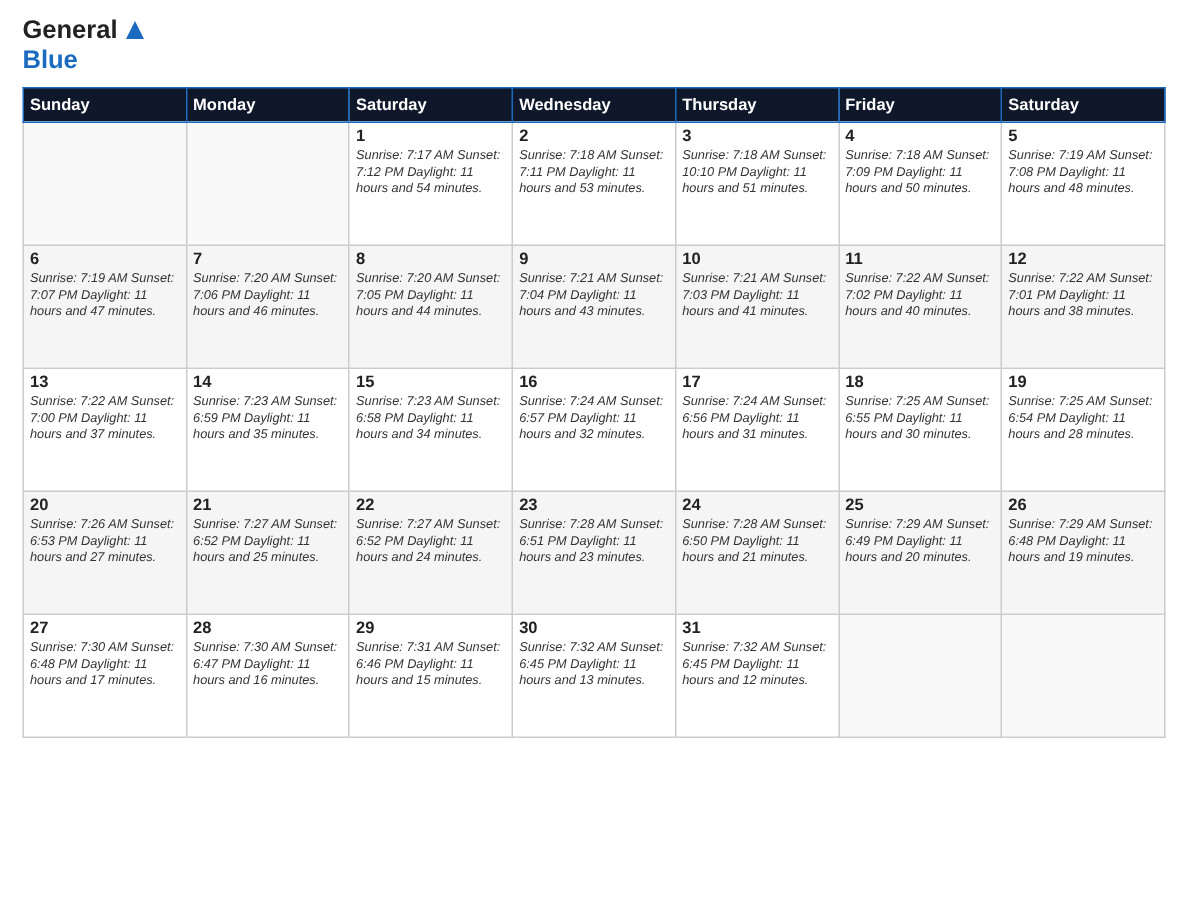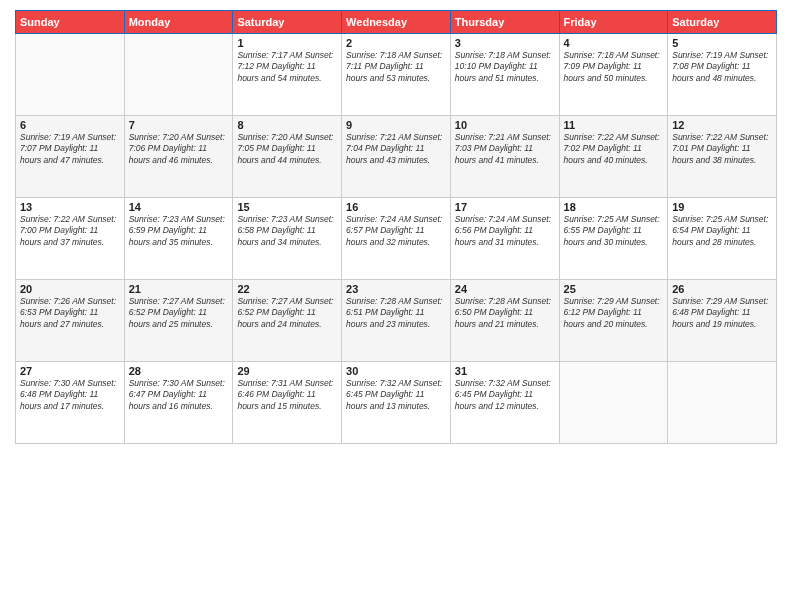--- a/index.html
+++ b/index.html
@@ -38,21 +38,21 @@
     .location {
       font-size: 13px;
       color: #444;
     }
     .calendar {
       width: 100%;
       border-collapse: collapse;
       table-layout: fixed;
     }
     .calendar th {
-      background: #ef4444;
+      background: #0f172a;
       color: #fff;
       font-size: 11px;
       font-weight: bold;
       padding: 5px 4px;
       text-align: left;
       border: 1px solid #1a6abf;
     }
     .calendar td {
       border: 1px solid #ccc;
       vertical-align: top;
@@ -78,20 +78,37 @@
       font-size: 8.5px;
       line-height: 1.35;
       color: #333;
       font-style: italic;
     }
   </style>
 </head>
 <body>
 
 <div class="page">
+  <div class="header">
+    <div class="logo">
+    <div style="display:flex;flex-direction:column;align-items:flex-start;line-height:1.15;">
+      <div style="display:flex;align-items:center;gap:2px;">
+        <span style="font-size:17px;font-weight:bold;color:#222;">General</span>
+        <svg width="20" height="20" viewBox="0 0 20 20">
+          <polygon points="4,16 10,4 16,16" fill="#1a6abf"></polygon>
+        </svg>
+      </div>
+      <span style="font-size:17px;font-weight:bold;color:#1a6abf;">Blue</span>
+    </div>
+  </div>
+    <div class="title-block">
+      <div class="month-title"></div>
+      <div class="location"></div>
+    </div>
+  </div>
 
   <table class="calendar">
     <thead>
       <tr id="header-row">
           <th>Sunday</th>
           <th>Monday</th>
           <th>Saturday</th>
           <th>Wednesday</th>
           <th>Thursday</th>
           <th>Friday</th>
@@ -248,21 +265,21 @@
           </td>
           <td>
             <span class="day-num">24</span>
             <div class="cell-info">Sunrise: 7:28 AM
 Sunset: 6:50 PM
 Daylight: 11 hours and 21 minutes.</div>
           </td>
           <td>
             <span class="day-num">25</span>
             <div class="cell-info">Sunrise: 7:29 AM
-Sunset: 6:12 PM
+Sunset: 6:49 PM
 Daylight: 11 hours and 20 minutes.</div>
           </td>
           <td>
             <span class="day-num">26</span>
             <div class="cell-info">Sunrise: 7:29 AM
 Sunset: 6:48 PM
 Daylight: 11 hours and 19 minutes.</div>
           </td>
         </tr>
         <tr>

